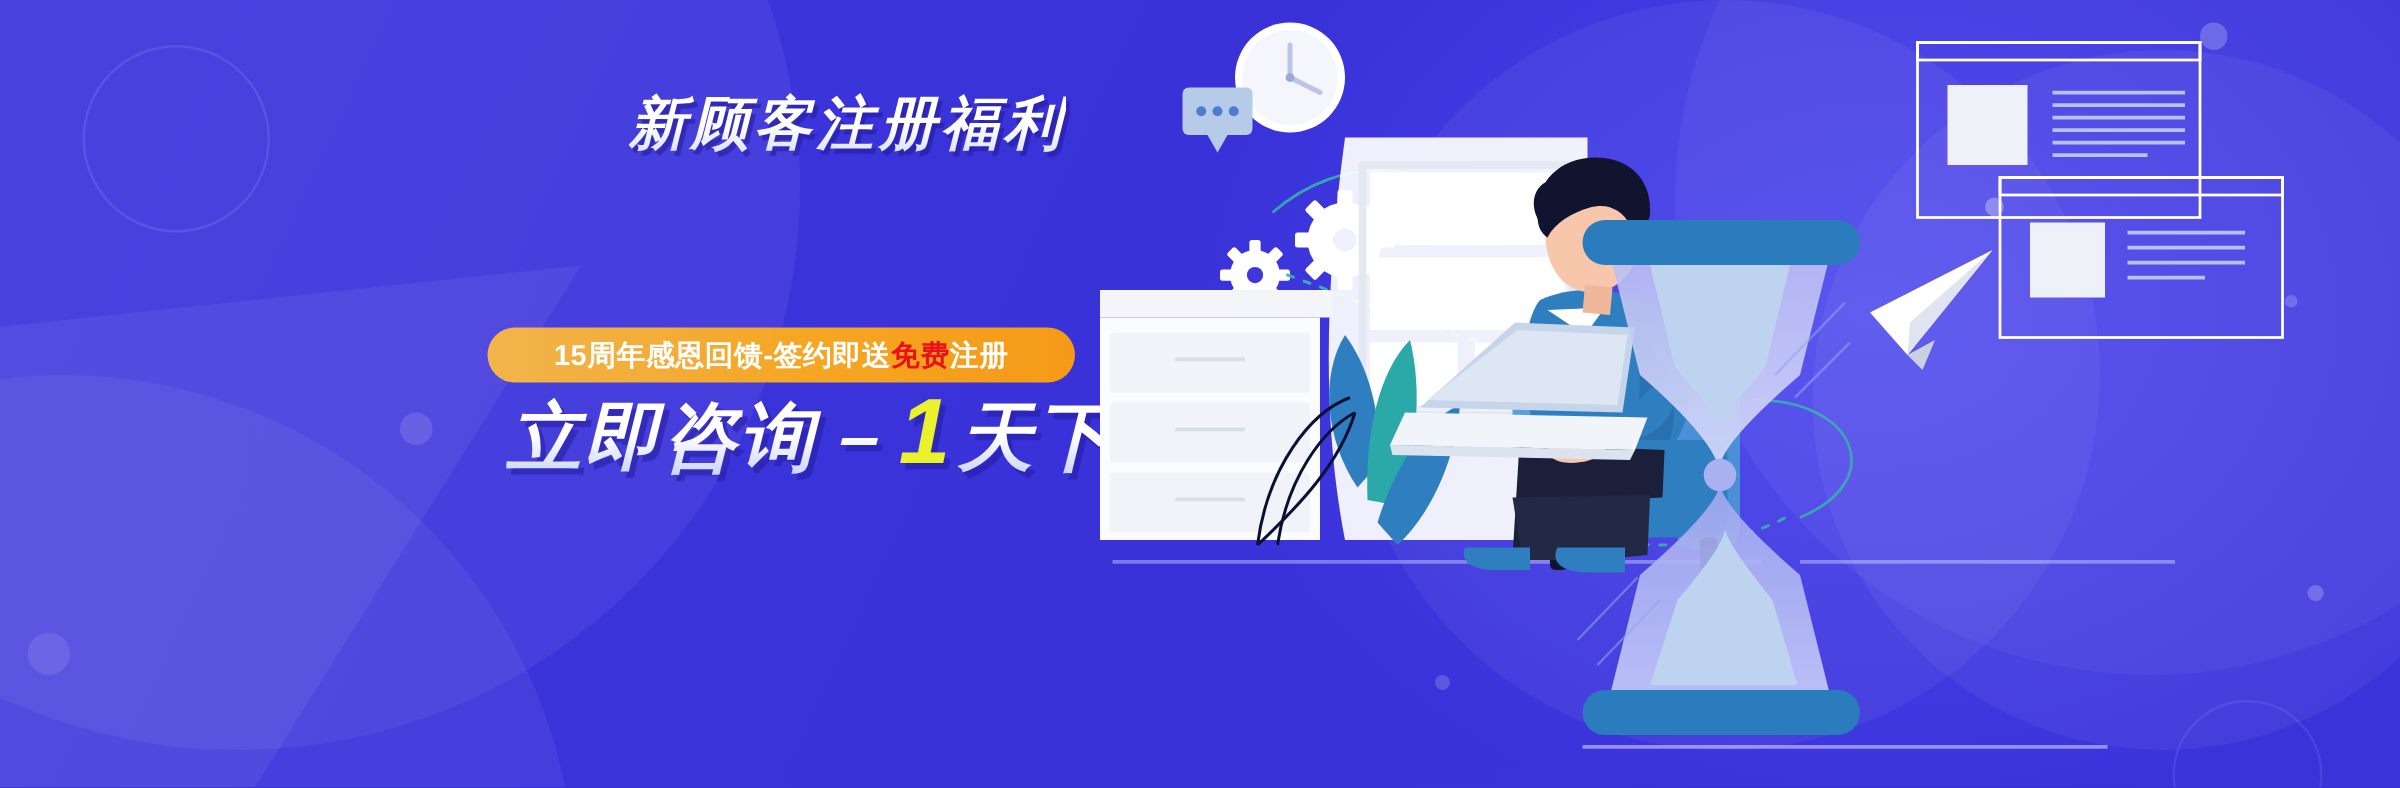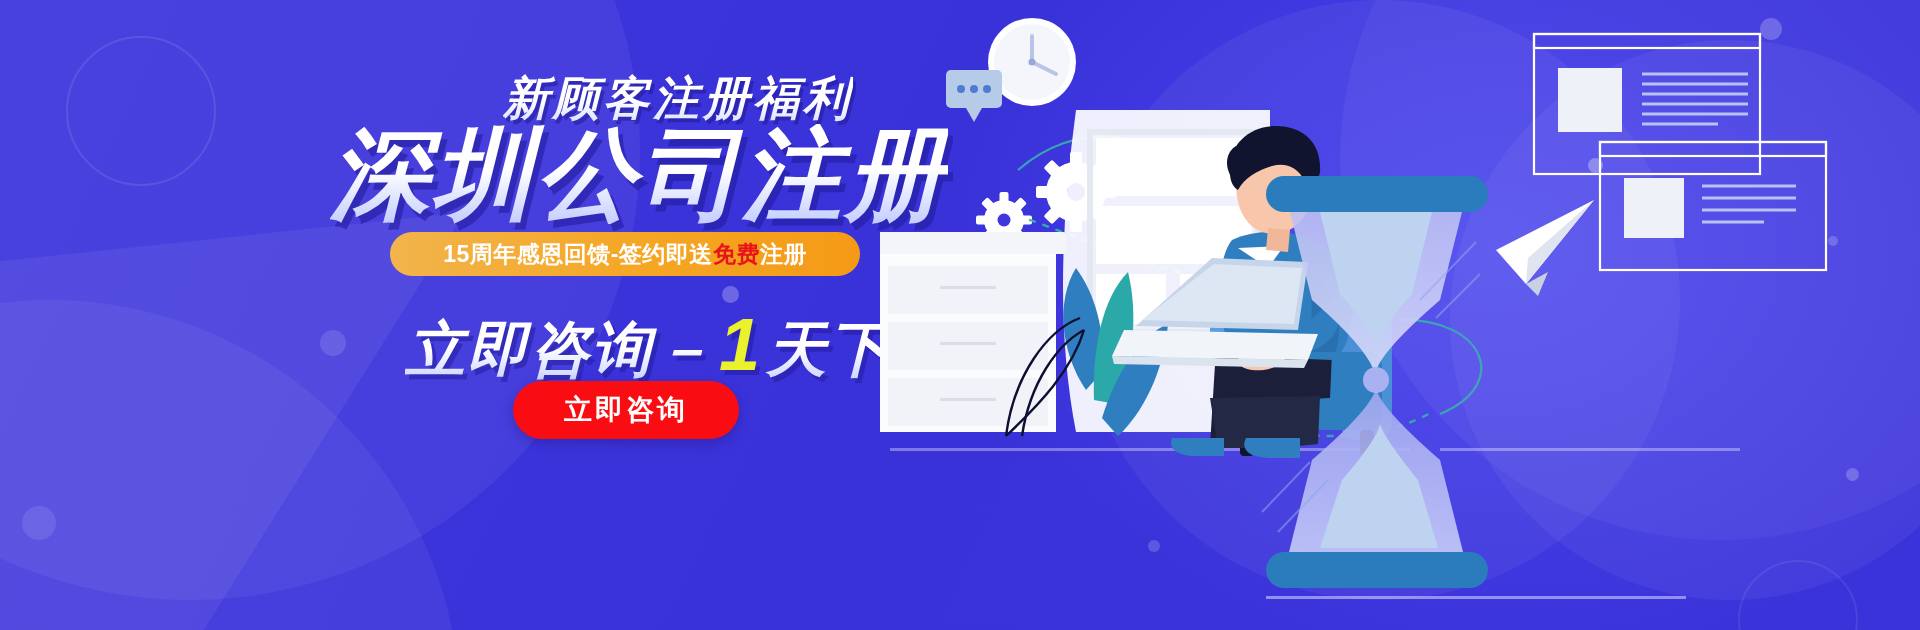--- a/index.html
+++ b/index.html
@@ -74,21 +74,21 @@
     position:absolute;left:330px;top:124px;
     font-size:100px;font-weight:700;font-style:italic;letter-spacing:3px;
     line-height:1;
     background:linear-gradient(180deg,#ffffff 0%,#ffffff 46%,#c3cdff 100%);
     -webkit-background-clip:text;background-clip:text;-webkit-text-fill-color:transparent;
     filter:drop-shadow(5px 7px 0 rgba(34,28,158,.6));
     white-space:nowrap;
   }
 
   .pill{
-    position:absolute;left:390px;top:232px;
+    position:absolute;left:390px;top:262px;
     width:470px;height:44px;border-radius:22px;
     background:linear-gradient(90deg,#f2b44c 0%,#f5a623 55%,#f59a17 100%);
     display:flex;align-items:center;justify-content:center;
     white-space:nowrap;
   }
   .pill-text{
     font-size:23px;font-weight:700;color:#ffffff;letter-spacing:.5px;
   }
   .pill-text .hl{color:#e8131a;}
 
@@ -143,29 +143,27 @@
     <div class="dot d5"></div>
     <div class="dot d6"></div>
     <div class="dot d7"></div>
     <div class="dot d8"></div>
   </div>
 
   <div class="copy">
 
     <div class="kicker">新顾客注册福利</div>
 
-    <div class="headline">深圳公司注册</div>
 
     <div class="pill">
       <span class="pill-text"><span>15周年感恩回馈-签约即送</span><span class="hl">免费</span><span>注册</span></span>
     </div>
 
     <div class="subline"><span class="w">立即咨询－</span><span class="num">1</span><span class="w">天下证</span></div>
 
-    <button class="cta">立即咨询</button>
   </div>
 
   <div class="art">
     <svg viewBox="0 0 1040 630" xmlns="http://www.w3.org/2000/svg" aria-hidden="true">
       <defs>
         <linearGradient id="glassTop" x1="0" y1="0" x2="0" y2="1">
           <stop offset="0%" stop-color="#b9bdf2"></stop>
           <stop offset="100%" stop-color="#d9dcfb"></stop>
         </linearGradient>
         <linearGradient id="glassBot" x1="0" y1="0" x2="0" y2="1">

